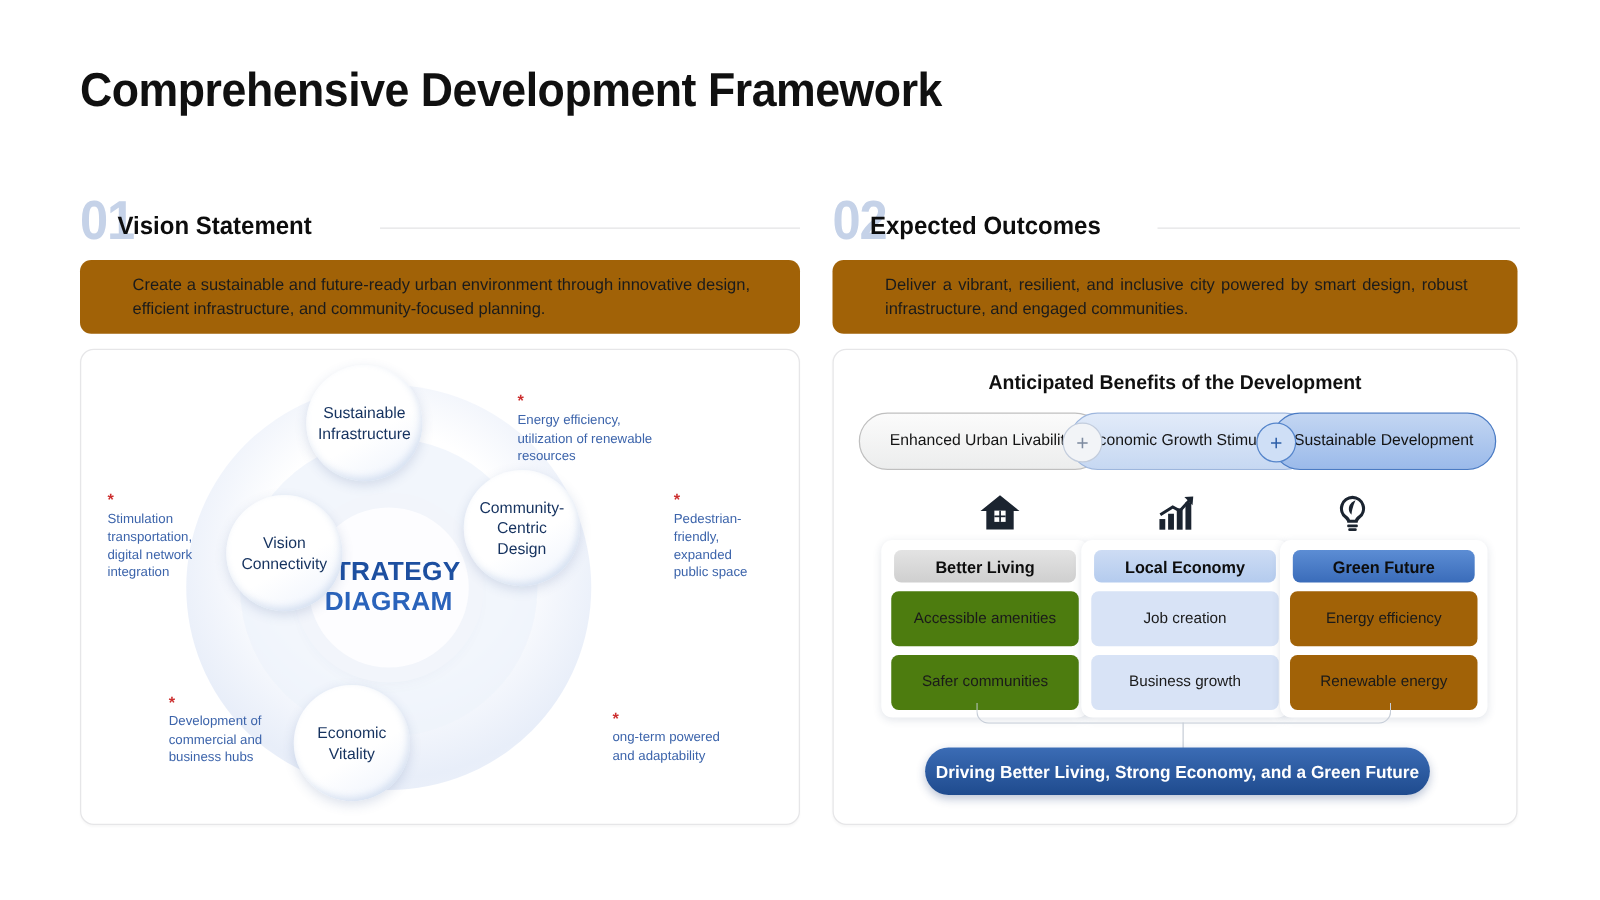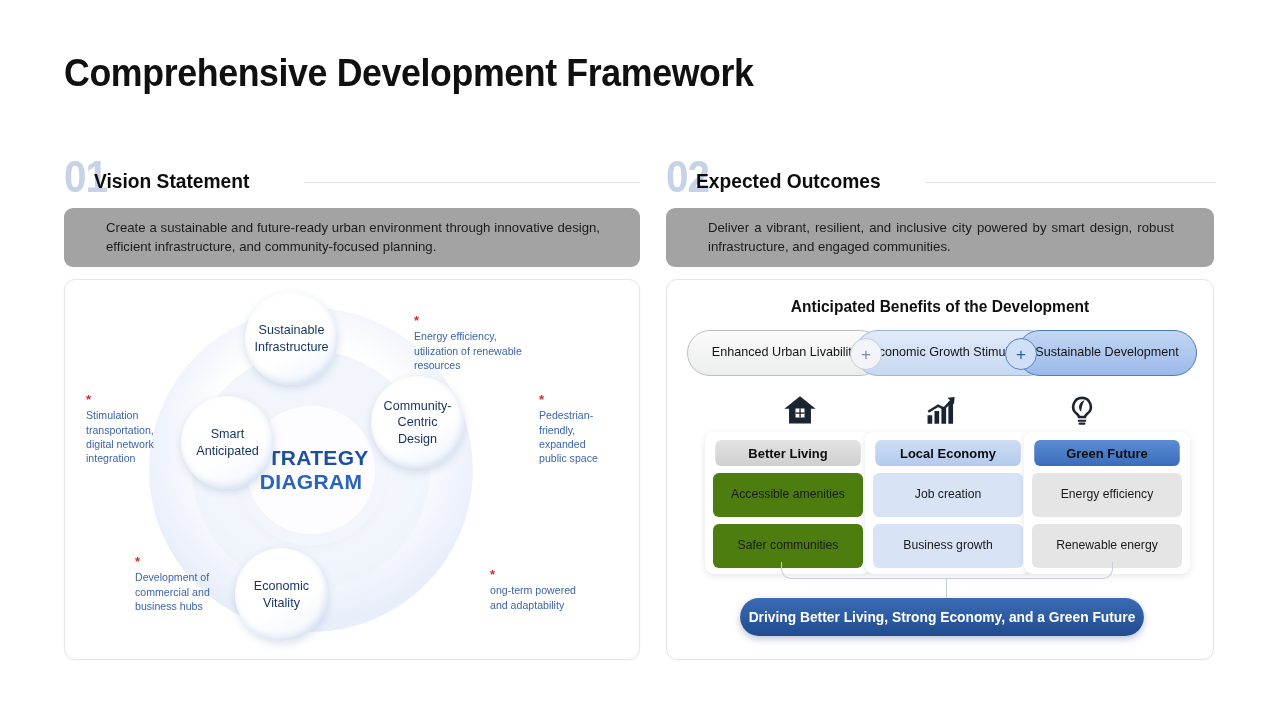--- a/index.html
+++ b/index.html
@@ -35,21 +35,21 @@
     white-space:nowrap;
     transform:scaleX(0.96);transform-origin:left center;
   }
   .sec .rule{
     position:absolute;top:12px;height:1px;background:#e3e3e5;
   }
 
   
   .band{
     position:absolute;
-    background:#a3a3a3;border-radius:9px;
+    background:#a16207;border-radius:9px;
     box-sizing:border-box;
     padding:18px 40px 18px 42px;
     display:flex;align-items:center;
   }
   .band p{
     margin:0;font-size:13.2px;line-height:1.42;color:#1b1b1b;
     text-align:justify;
   }
 
   
@@ -136,21 +136,21 @@
     position:absolute;background:#fff;border-radius:9px;
     box-shadow:0 2px 7px rgba(40,60,100,.13);
     box-sizing:border-box;padding:8px;
   }
   .hd1{background:linear-gradient(180deg,#e3e3e3,#cfcfcf);}
   .cl1{background:#4d7c0f;}
   .hd2{background:linear-gradient(180deg,#cddcf4,#b4cbee);}
   .cl2{background:#d8e3f6;}
   .hd3{background:linear-gradient(180deg,#5c8dd4,#3a6cba);}
   .hd3 span{color:#0d0d0d;}
-  .cl3{background:#e5e5e5;}
+  .cl3{background:#a16207;}
 
   .brace{position:absolute;border:1px solid #c7ced8;border-top:none;border-radius:0 0 10px 10px;}
   .stem{position:absolute;width:1px;background:#c7ced8;}
   .banner{
     position:absolute;height:38px;border-radius:19px;
     background:linear-gradient(180deg,#3b6cb5,#1f4b8e);
     box-shadow:0 3px 8px rgba(30,60,120,.30);
     display:flex;align-items:center;justify-content:center;
     color:#fff;font-size:14px;font-weight:bold;
     transform:scaleX(.985);
@@ -180,21 +180,21 @@
       <div class="halo2" style="left:127px;top:71px;width:238px;height:238px;"></div>
 
       <div class="hub" style="left:182px;top:126px;width:128px;height:128px;">
         <span class="l1">STRATEGY</span>
         <span class="l2">DIAGRAM</span>
       </div>
 
       <div class="node" style="left:180px;top:12px;width:93px;height:93px;">Sustainable Infrastructure</div>
       <div class="node" style="left:306px;top:96px;width:93px;height:93px;">Community-Centric Design</div>
       <div class="node" style="left:170px;top:268px;width:93px;height:93px;">Economic Vitality</div>
-      <div class="node" style="left:116px;top:116px;width:93px;height:93px;">Smart Anticipated</div>
+      <div class="node" style="left:116px;top:116px;width:93px;height:93px;">Vision Connectivity</div>
 
       <div class="note" style="left:349px;top:36px;width:128px;">
         <span class="ast">*</span>
         <span>Energy efficiency, utilization of renewable resources</span>
       </div>
 
       <div class="note" style="left:474px;top:115px;width:74px;">
         <span class="ast">*</span>
         <span>Pedestrian-friendly, expanded public space</span>
       </div>

